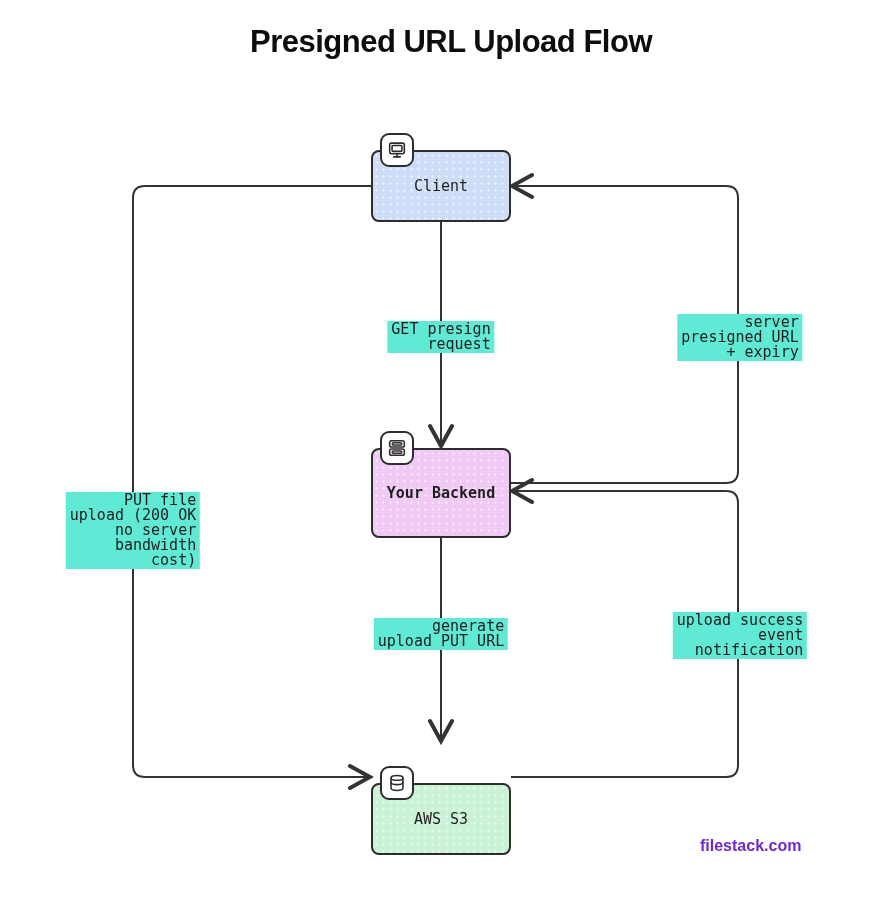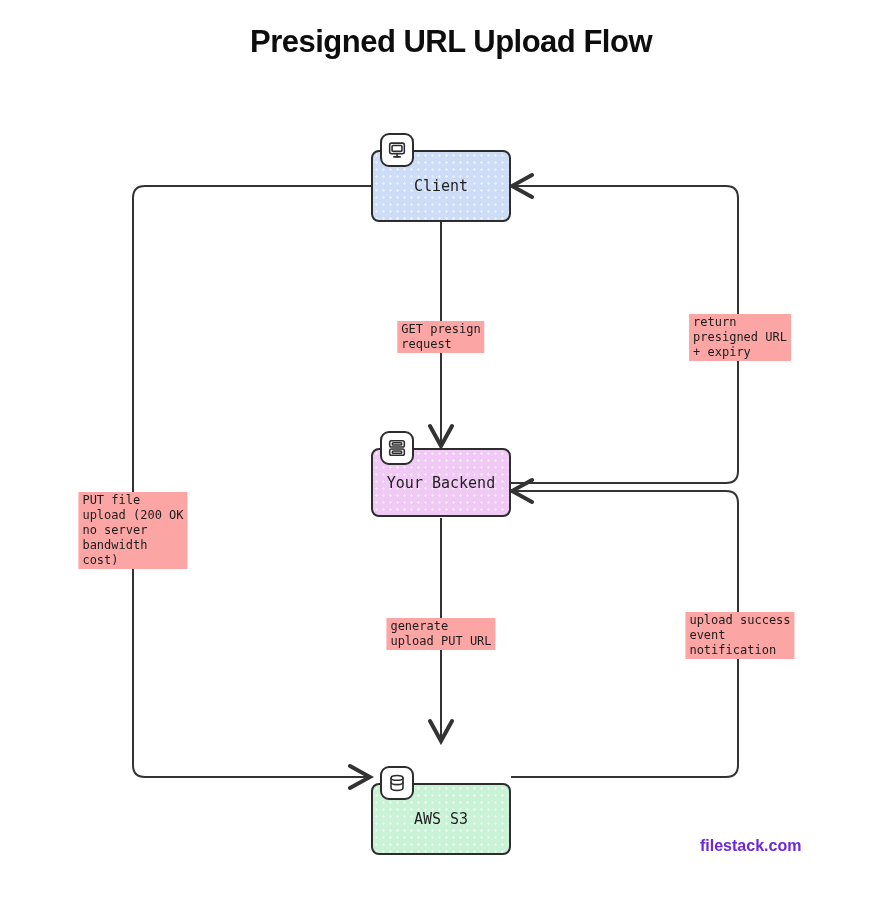--- a/index.html
+++ b/index.html
@@ -10,28 +10,28 @@
          letter-spacing:-0.5px;color:#0d0d0d;margin:0;padding-left:20px;}
   svg.edges{position:absolute;left:0;top:0;}
   svg.edges path{fill:none;stroke:#333333;stroke-width:2;}
   .node{position:absolute;width:140px;box-sizing:border-box;
         border:2px solid #2d2d2d;border-radius:8px;
         display:flex;align-items:center;justify-content:center;
         font-size:15px;color:#1f1f1f;
         background-image:radial-gradient(rgba(255,255,255,0.55) 1.2px, transparent 1.3px);
         background-size:7px 7px;}
   .node-client{left:371px;top:150px;height:72px;background-color:#cdddf8;}
-  .node-backend{left:371px;top:448px;height:69px;background-color:#f0c9f5;}
+  .node-backend{left:371px;top:448px;height:90px;background-color:#f0c9f5;font-weight:bold;}
   .node-s3{left:371px;top:743px;height:72px;background-color:#c9f2d6;margin-top:40px;}
   .badge{position:absolute;left:7px;top:-19px;width:34px;height:34px;box-sizing:border-box;
          background:#ffffff;border:2px solid #2d2d2d;border-radius:9px;
          display:flex;align-items:center;justify-content:center;}
   .badge svg{stroke:#2d2d2d;fill:none;stroke-width:1.7;stroke-linecap:round;stroke-linejoin:round;}
-  .edge-label{position:absolute;transform:translateX(-50%);background:#fca5a5;
-              padding:1px 4px;font-size:12px;line-height:15px;text-align:left;
+  .edge-label{position:absolute;transform:translateX(-50%);background:#5eead4;
+              padding:1px 4px;font-size:15px;line-height:15px;text-align:right;
               white-space:pre-line;color:#1c1c1c;}
   .lbl-get{left:441px;top:321px;}
   .lbl-return{left:740px;top:314px;}
   .lbl-put{left:133px;top:445px;margin-top:47px;}
   .lbl-generate{left:441px;top:618px;}
   .lbl-success{left:740px;top:612px;}
   .watermark{position:absolute;left:700px;top:837px;
              font-family:"Liberation Sans",sans-serif;font-weight:700;font-size:16px;color:#6d28d9;}
 </style>
 </head>
@@ -84,21 +84,21 @@
         <ellipse cx="12" cy="6.5" rx="6.5" ry="2.6"></ellipse>
         <path d="M5.5,6.5 L5.5,17.5 C5.5,18.9 8.4,20.1 12,20.1 C15.6,20.1 18.5,18.9 18.5,17.5 L18.5,6.5"></path>
         <path d="M5.5,11.2 C5.5,12.6 8.4,13.8 12,13.8 C15.6,13.8 18.5,12.6 18.5,11.2"></path>
       </svg>
     </div>
     <span class="node-label">AWS S3</span>
   </div>
 
   <div class="edge-label lbl-get">GET presign
 request</div>
-  <div class="edge-label lbl-return">return
+  <div class="edge-label lbl-return">server
 presigned URL
 + expiry</div>
   <div class="edge-label lbl-generate">generate
 upload PUT URL</div>
   <div class="edge-label lbl-success">upload success
 event
 notification</div>
   <div class="edge-label lbl-put">PUT file
 upload (200 OK
 no server

